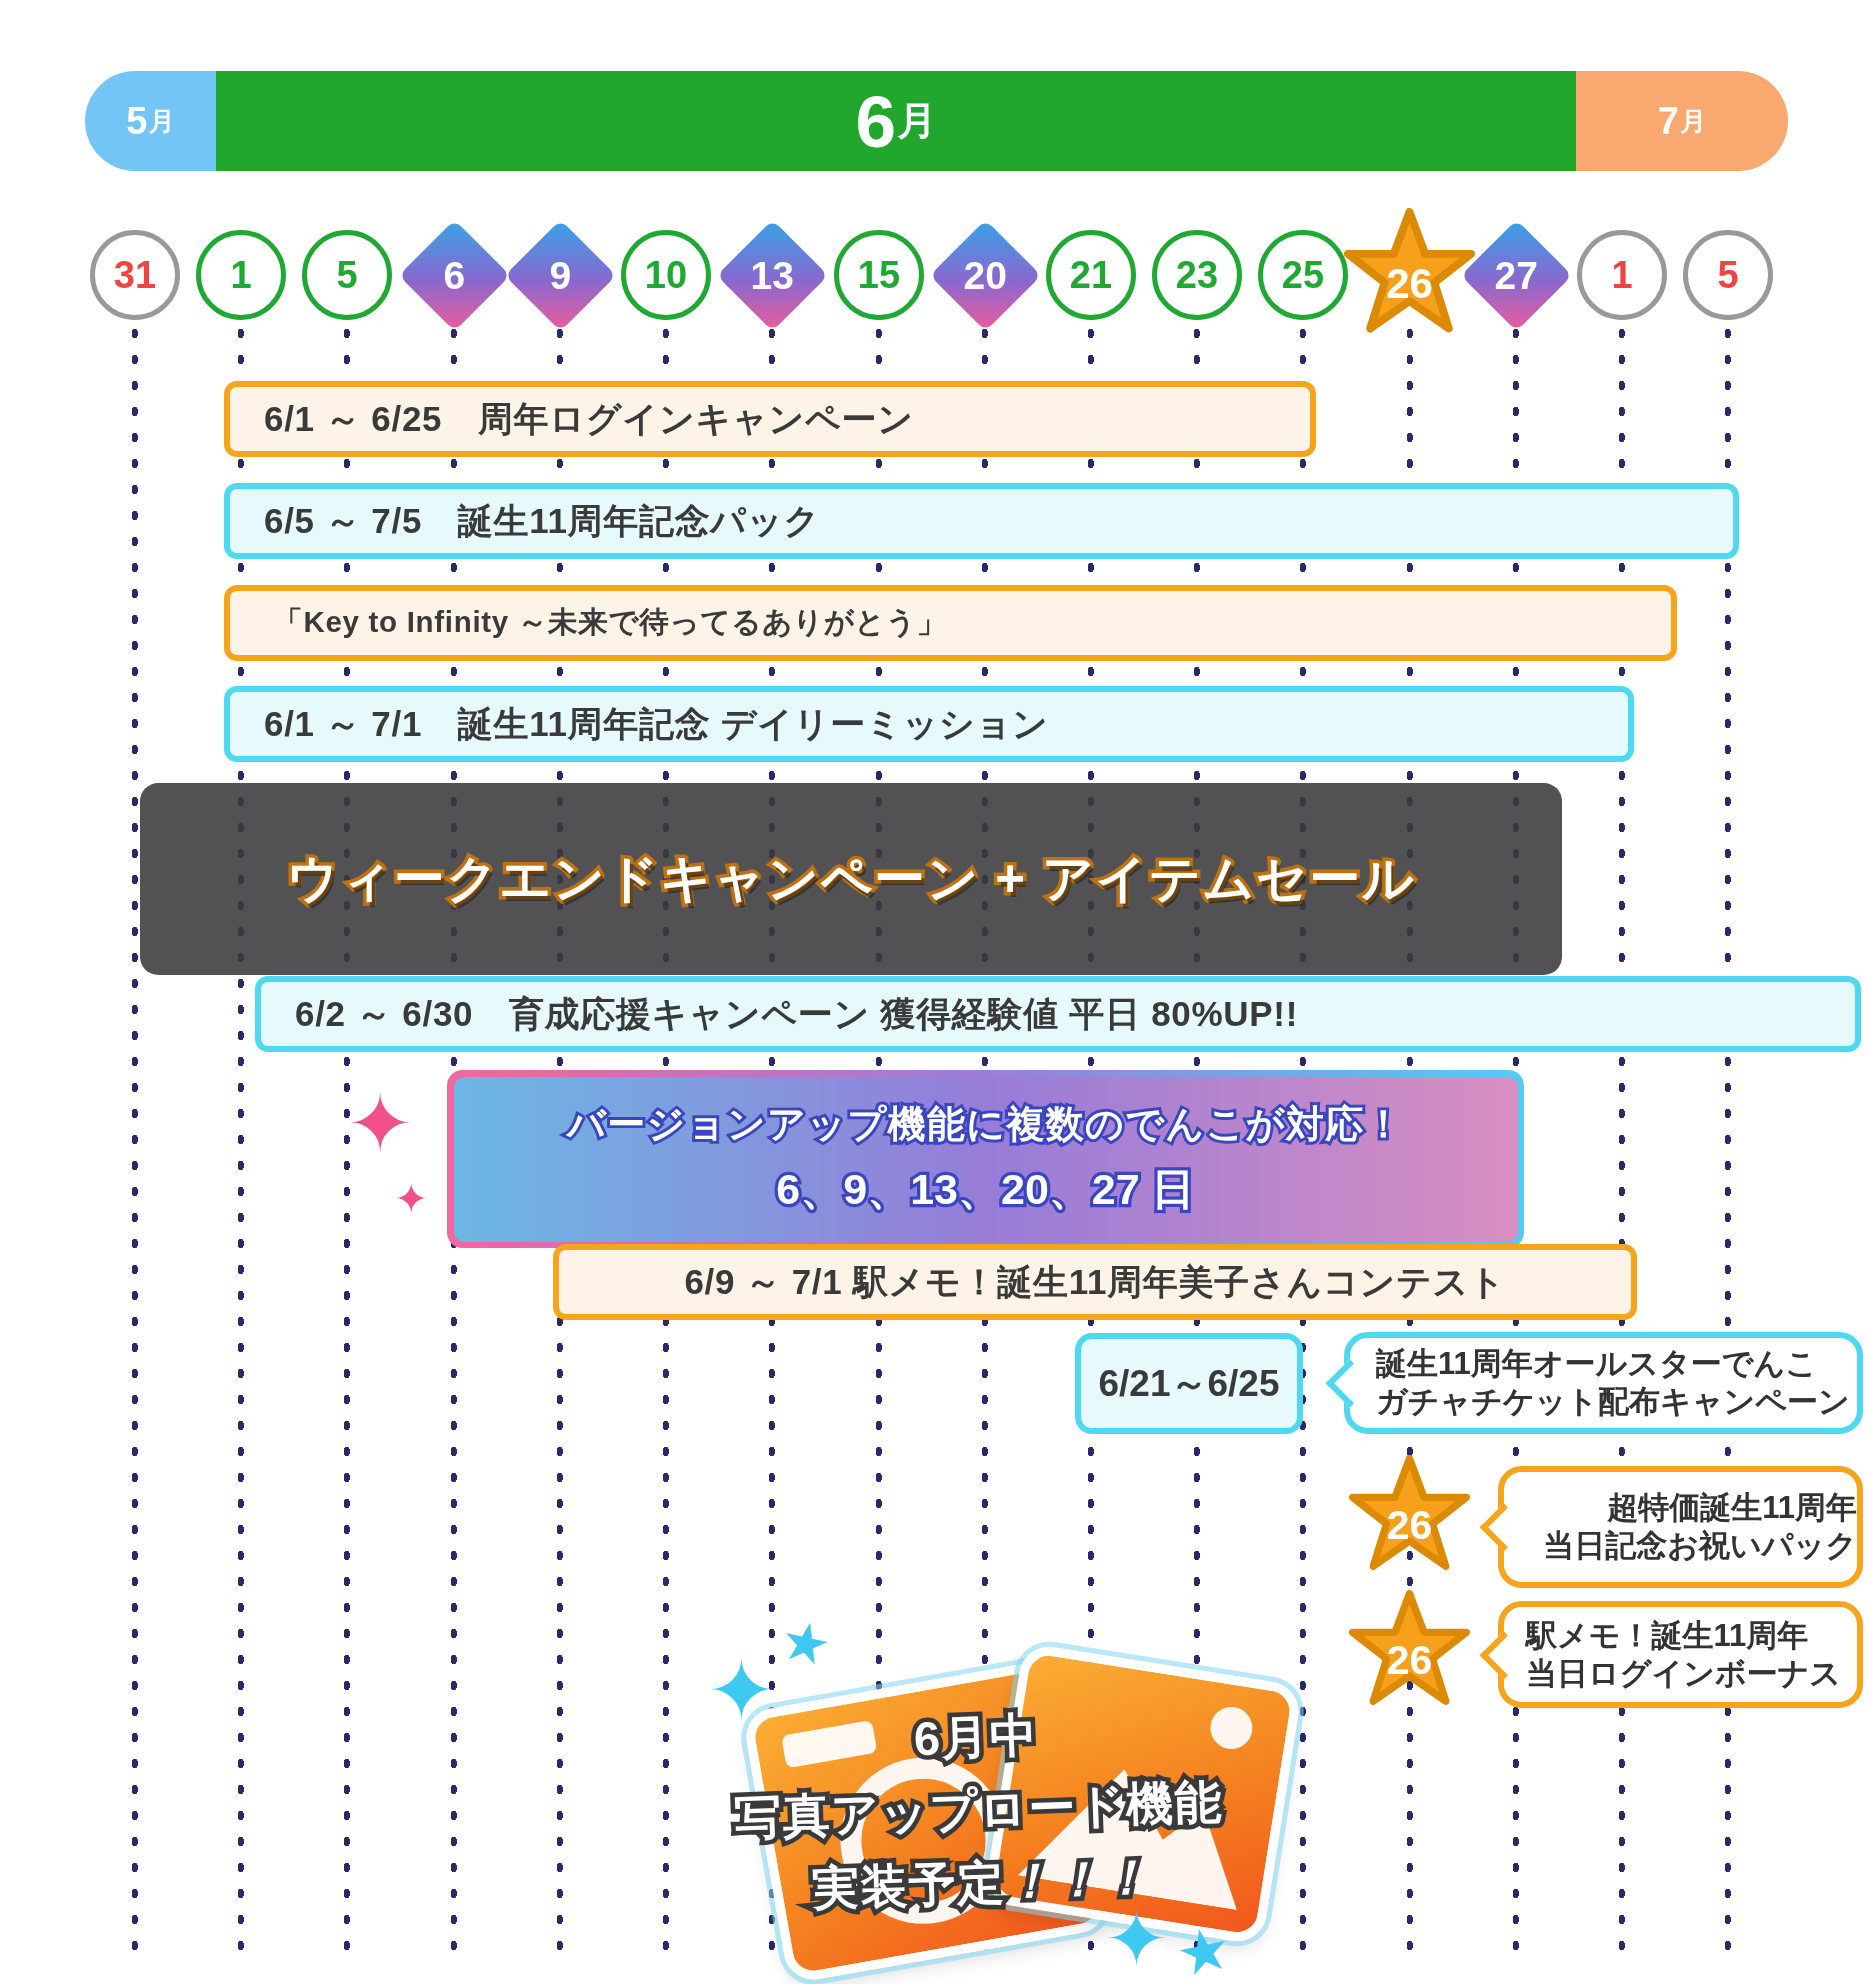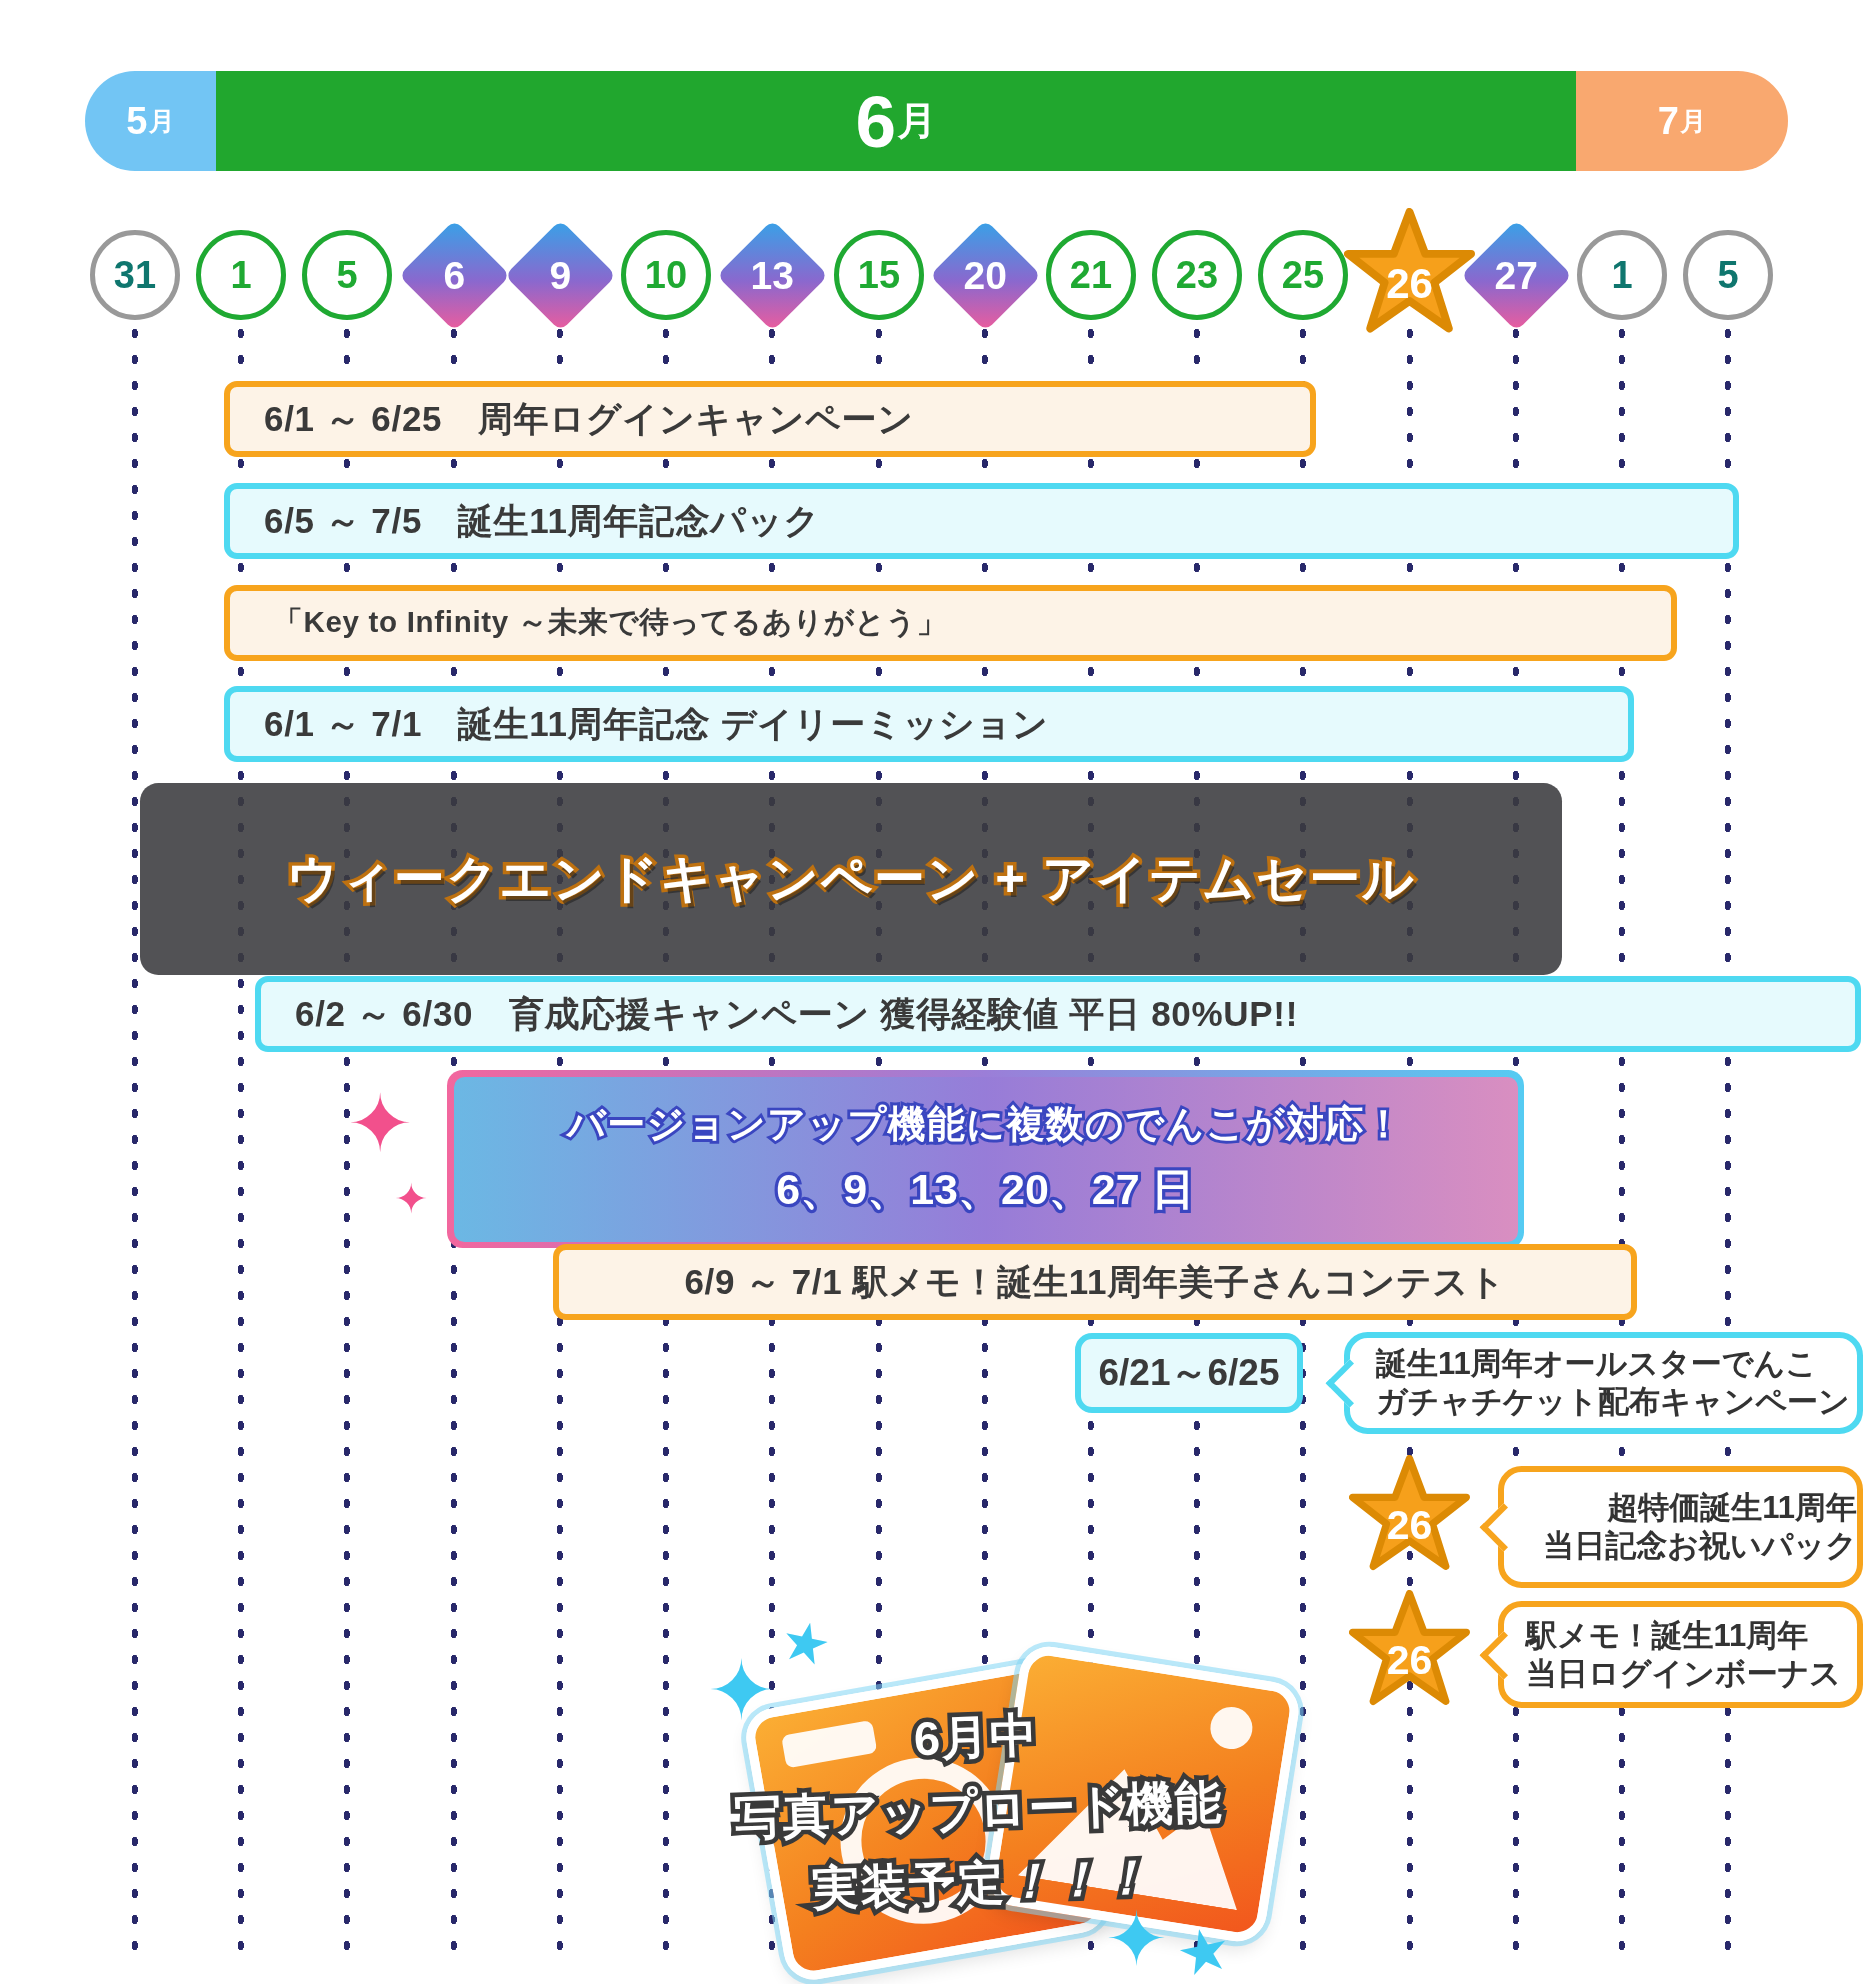--- a/index.html
+++ b/index.html
@@ -17,21 +17,21 @@
   .month .m-unit{font-size:26px;font-weight:800;margin-left:1.3px;}
   .month-may{left:85px;width:131px;background:#72C5F4;border-radius:50px 0 0 50px;}
   .month-june{left:216px;width:1360px;background:#21A72E;}
   .month-june .m-num{font-size:73px;}
   .month-june .m-unit{font-size:39px;}
   .month-july{left:1576px;width:212px;background:#F9A86F;border-radius:0 50px 50px 0;}
 
   
   .dm{position:absolute;z-index:3;display:flex;align-items:center;justify-content:center;}
   .dm.circ{top:230px;width:90px;height:90px;border-radius:50%;background:#fff;box-sizing:border-box;border:5.9px solid #999;}
-  .dm.circ .dm-t{font-size:38px;color:#0f766e;font-weight:800;}
+  .dm.circ .dm-t{font-size:38px;color:#ef4444;font-weight:800;}
   .dm.circ.green{border-color:#1FA932;}
   .dm.circ.green .dm-t{color:#1FA932;}
   .dm.diamond{top:236px;width:79px;height:79px;box-sizing:border-box;border-radius:9.2px;
     background:linear-gradient(135deg,#36A3E8 0%,#8A68CE 55%,#EE5C9C 100%);transform:rotate(45deg);}
   .dm.diamond .dm-t{transform:rotate(-45deg);font-size:39px;color:#fff;font-weight:800;}
   .dstar{position:absolute;z-index:3;}
   .dstar svg{display:block;width:100%;height:100%;}
   .dstar .star-t{position:absolute;left:0;top:8%;width:100%;height:100%;display:flex;align-items:center;justify-content:center;color:#fff;font-weight:800;}
   .dstar.daterow{left:1344px;top:208px;width:131px;height:131px;}
   .dstar.daterow .star-t{font-size:42px;}
@@ -52,21 +52,21 @@
     text-shadow:2.6px 3.3px 0 rgba(30,30,30,0.55);white-space:nowrap;}
 
   .gradbar{position:absolute;left:447px;top:1070px;width:1077px;height:178px;z-index:2;border-radius:15.7px;
     background:linear-gradient(90deg,#F2679E 0%,#9B7ED8 50%,#55CBF2 100%);padding:6.5px;box-sizing:border-box;}
   .grad-in{width:100%;height:100%;border-radius:10.5px;display:flex;flex-direction:column;align-items:center;justify-content:center;
     background:linear-gradient(90deg,rgba(84,198,240,0.85) 0%,rgba(150,124,216,0.85) 50%,rgba(240,132,184,0.85) 100%);}
   .g1{font-size:38px;font-weight:800;color:#fff;-webkit-text-stroke:5.9px #3A46C0;paint-order:stroke fill;white-space:nowrap;letter-spacing:1.3px;}
   .g2{margin-top:10.5px;font-size:43px;font-weight:800;color:#fff;-webkit-text-stroke:6.5px #3A46C0;paint-order:stroke fill;white-space:nowrap;}
 
   
-  .rangebox{position:absolute;left:1075px;top:1333px;width:228px;height:80px;z-index:2;box-sizing:border-box;
+  .rangebox{position:absolute;left:1075px;top:1333px;width:228px;height:101px;z-index:2;box-sizing:border-box;
     background:#E6FAFD;border:6.5px solid #4ED9F1;border-radius:17px;display:flex;align-items:center;justify-content:center;
     font-size:37px;color:#3A3A3A;white-space:nowrap;}
   .callout{position:absolute;z-index:2;box-sizing:border-box;background:#fff;border-radius:23.6px;
     display:flex;flex-direction:column;justify-content:center;color:#333;white-space:nowrap;}
   .callout .notch{position:absolute;left:-17px;top:50%;width:27.5px;height:27.5px;background:#fff;
     transform:translateY(-50%) rotate(45deg);z-index:3;}
   .callout.cyanb{border:6.5px solid #4ED9F1;}
   .callout.cyanb .notch{border-left:6.5px solid #4ED9F1;border-bottom:6.5px solid #4ED9F1;}
   .callout.orangeb{border:6.5px solid #F7A41D;}
   .callout.orangeb .notch{border-left:6.5px solid #F7A41D;border-bottom:6.5px solid #F7A41D;}

